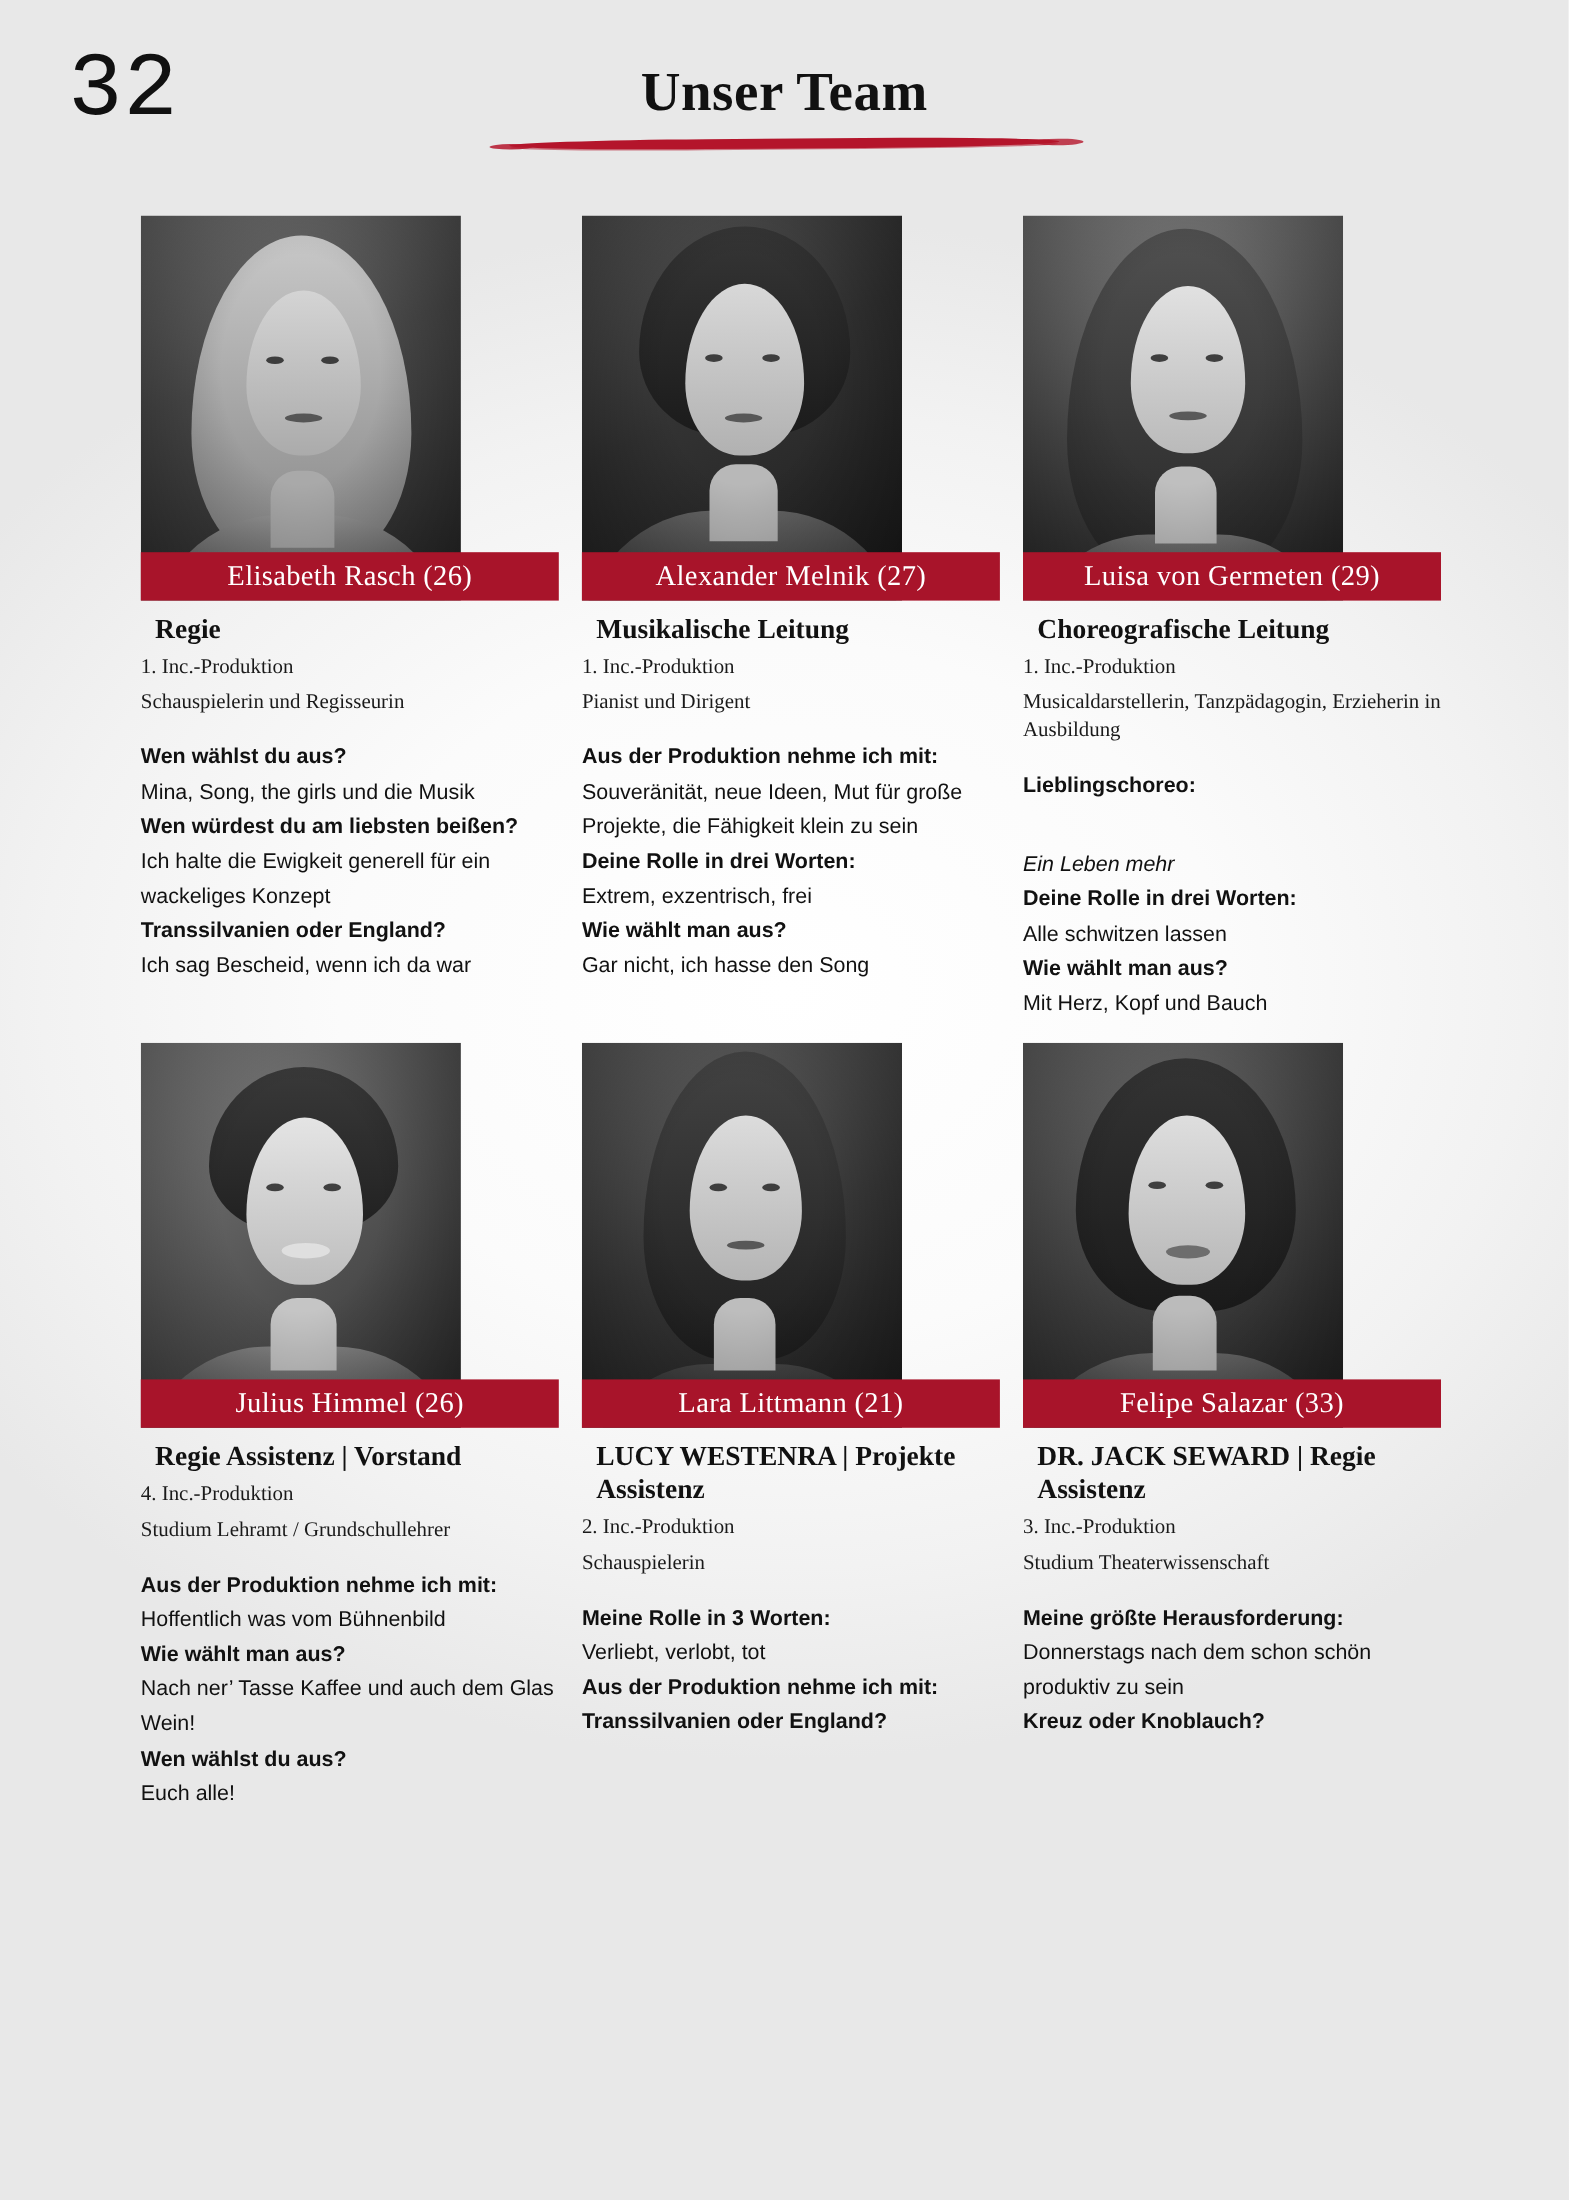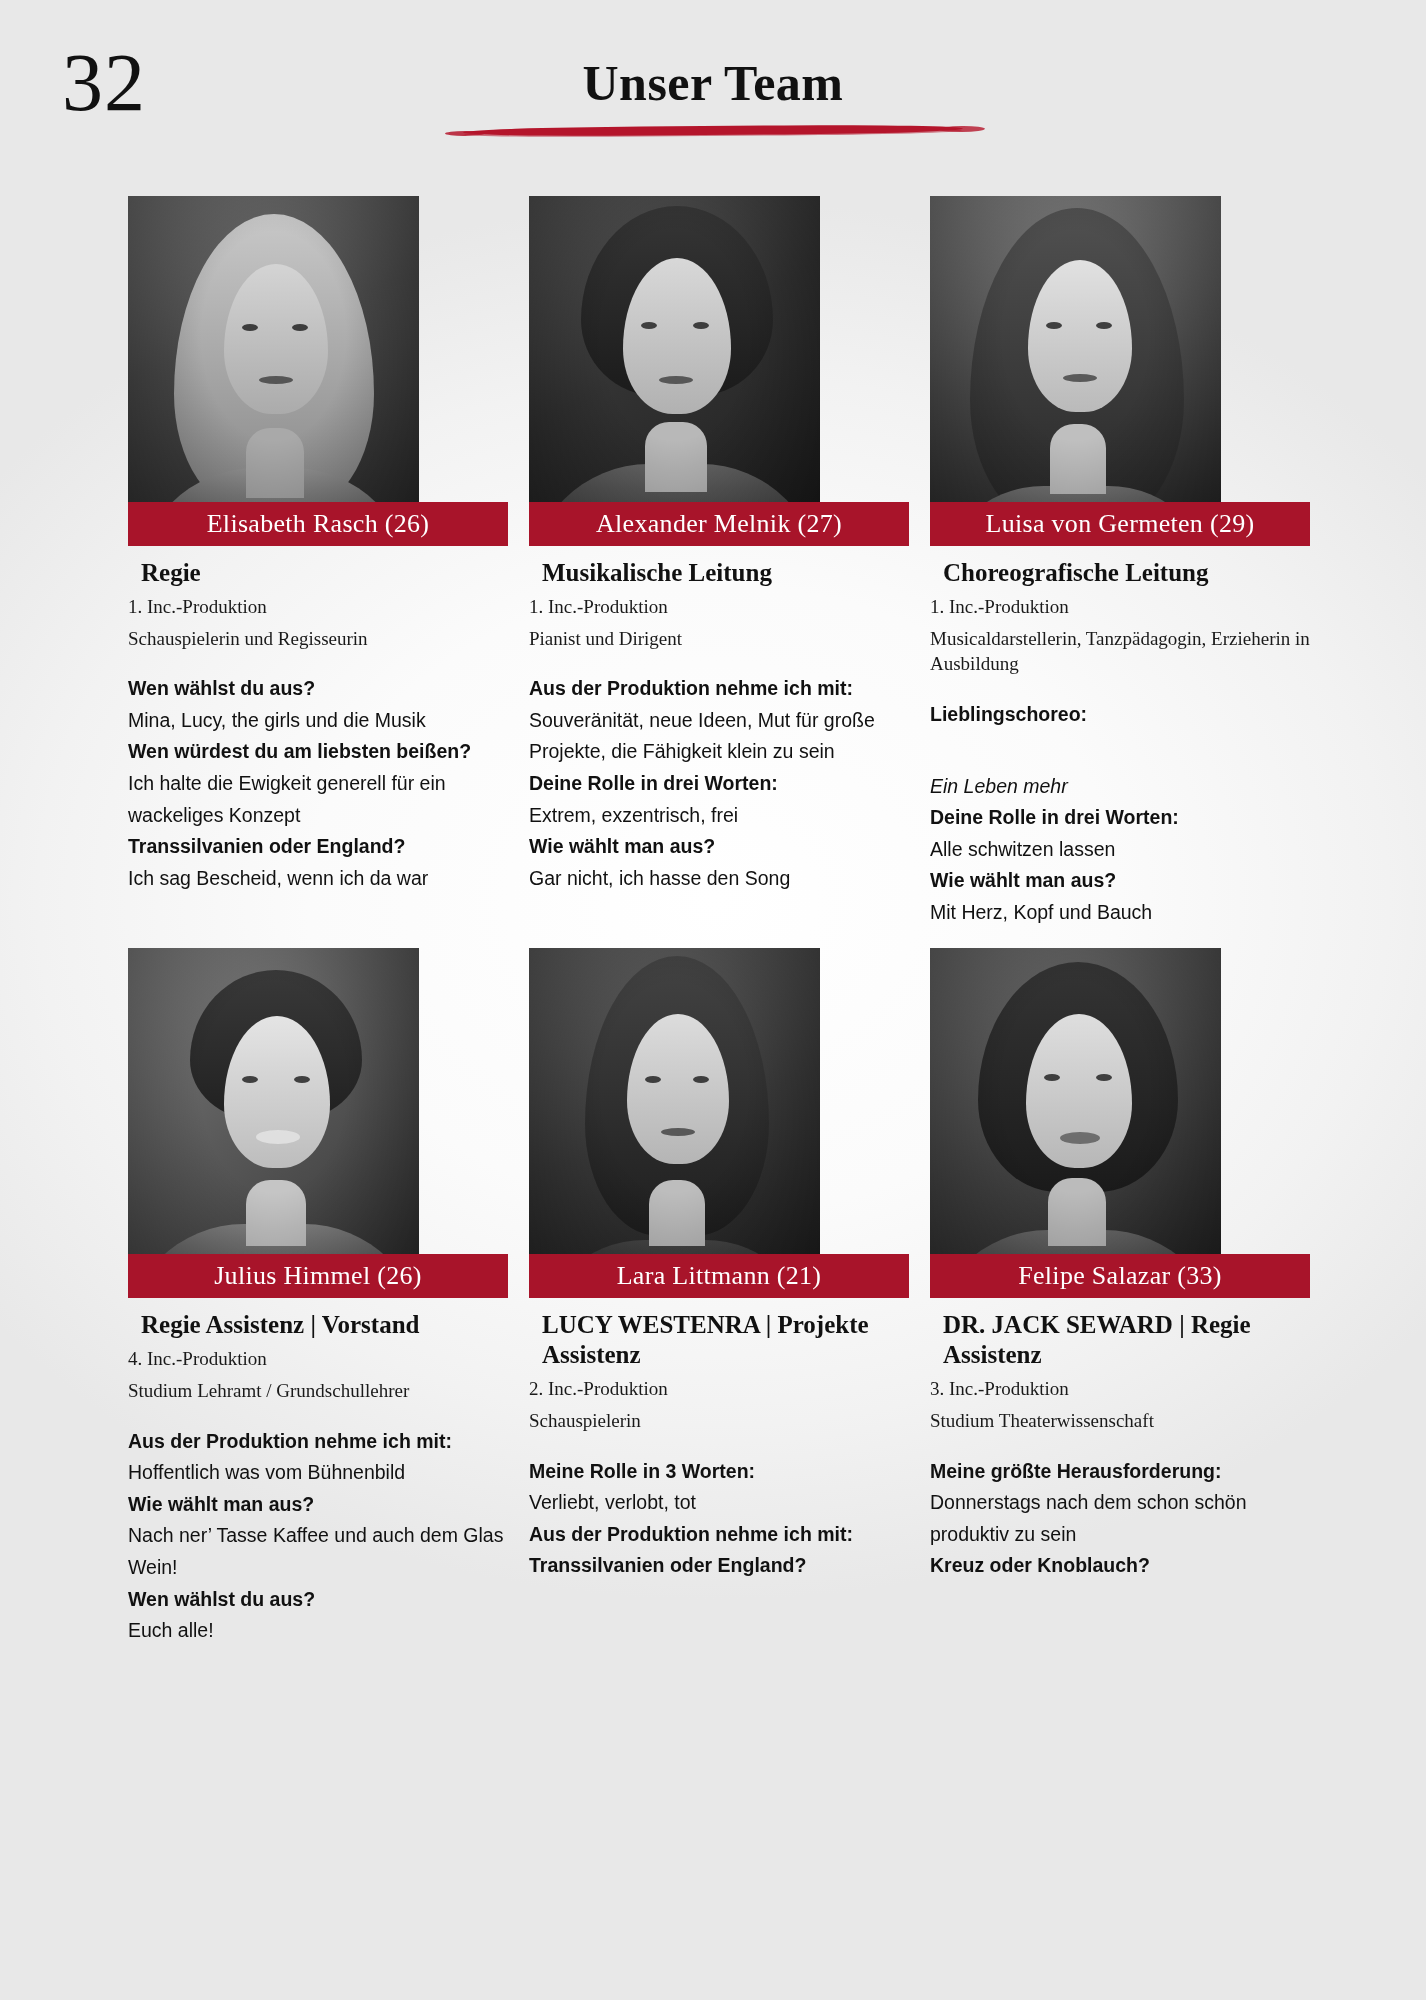--- a/index.html
+++ b/index.html
@@ -22,21 +22,21 @@
     width: 1426px;
     height: 2000px;
     box-sizing: border-box;
   }
 
   
   .page-number {
     position: absolute;
     left: 62px;
     top: 42px;
-    font-family: Liberation Serif, serif;
+    font-family: Liberation Mono, monospace;
     font-size: 82px;
     line-height: 1;
     color: #111;
     letter-spacing: 1px;
   }
   .title-block {
     position: absolute;
     left: 0;
     right: 0;
     top: 58px;
@@ -239,21 +239,21 @@
             <div class="vignette"></div>
           </div>
         </div>
         <div class="name-banner">Elisabeth Rasch (26)</div>
       </div>
       <div class="role">Regie</div>
       <div class="meta">1. Inc.-Produktion</div>
       <div class="meta">Schauspielerin und Regisseurin</div>
       <div class="qa">
         <div class="q">Wen wählst du aus?</div>
-        <div class="a">Mina, Lucy, the girls und die Musik</div>
+        <div class="a">Mina, Song, the girls und die Musik</div>
         <div class="q">Wen würdest du am liebsten beißen?</div>
         <div class="a">Ich halte die Ewigkeit generell für ein wackeliges Konzept</div>
         <div class="q">Transsilvanien oder England?</div>
         <div class="a">Ich sag Bescheid, wenn ich da war</div>
       </div>
     </div>
 
     <div class="member">
       <div class="banner-holder">
         <div class="photo-wrap">

